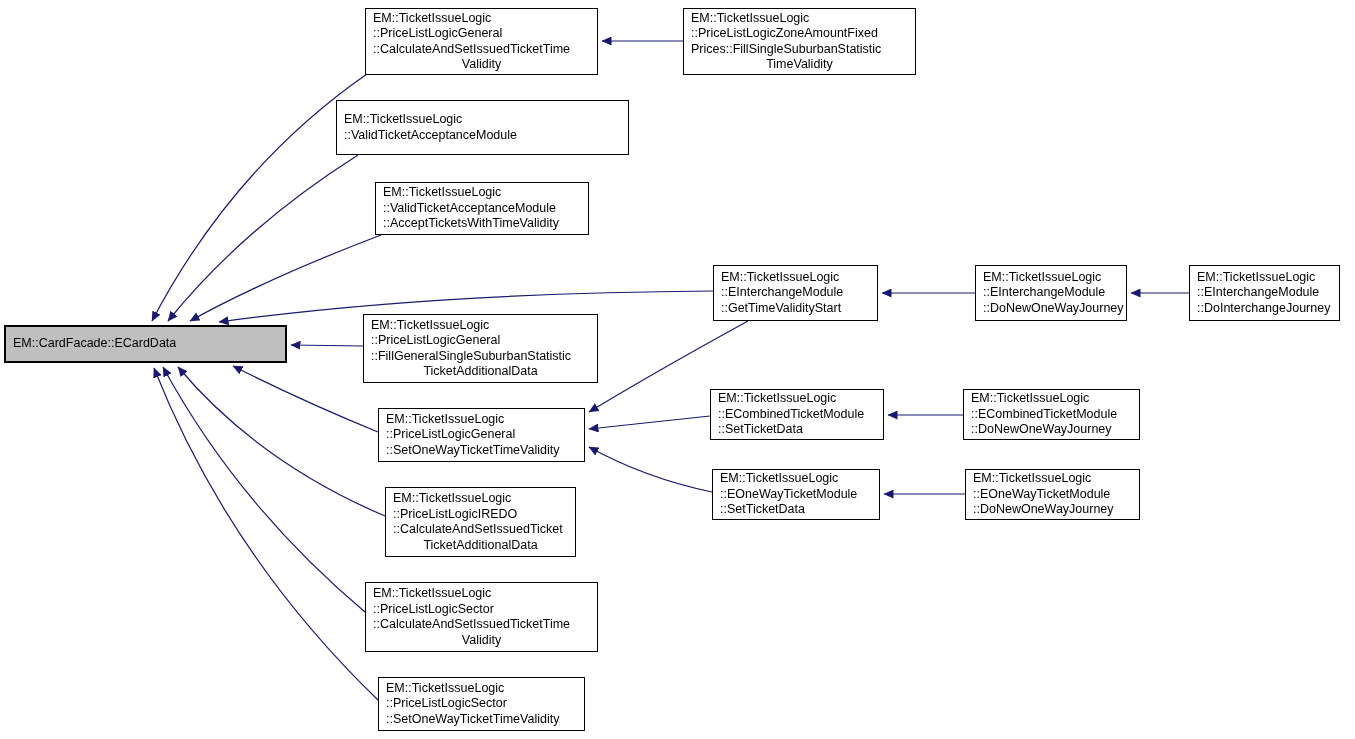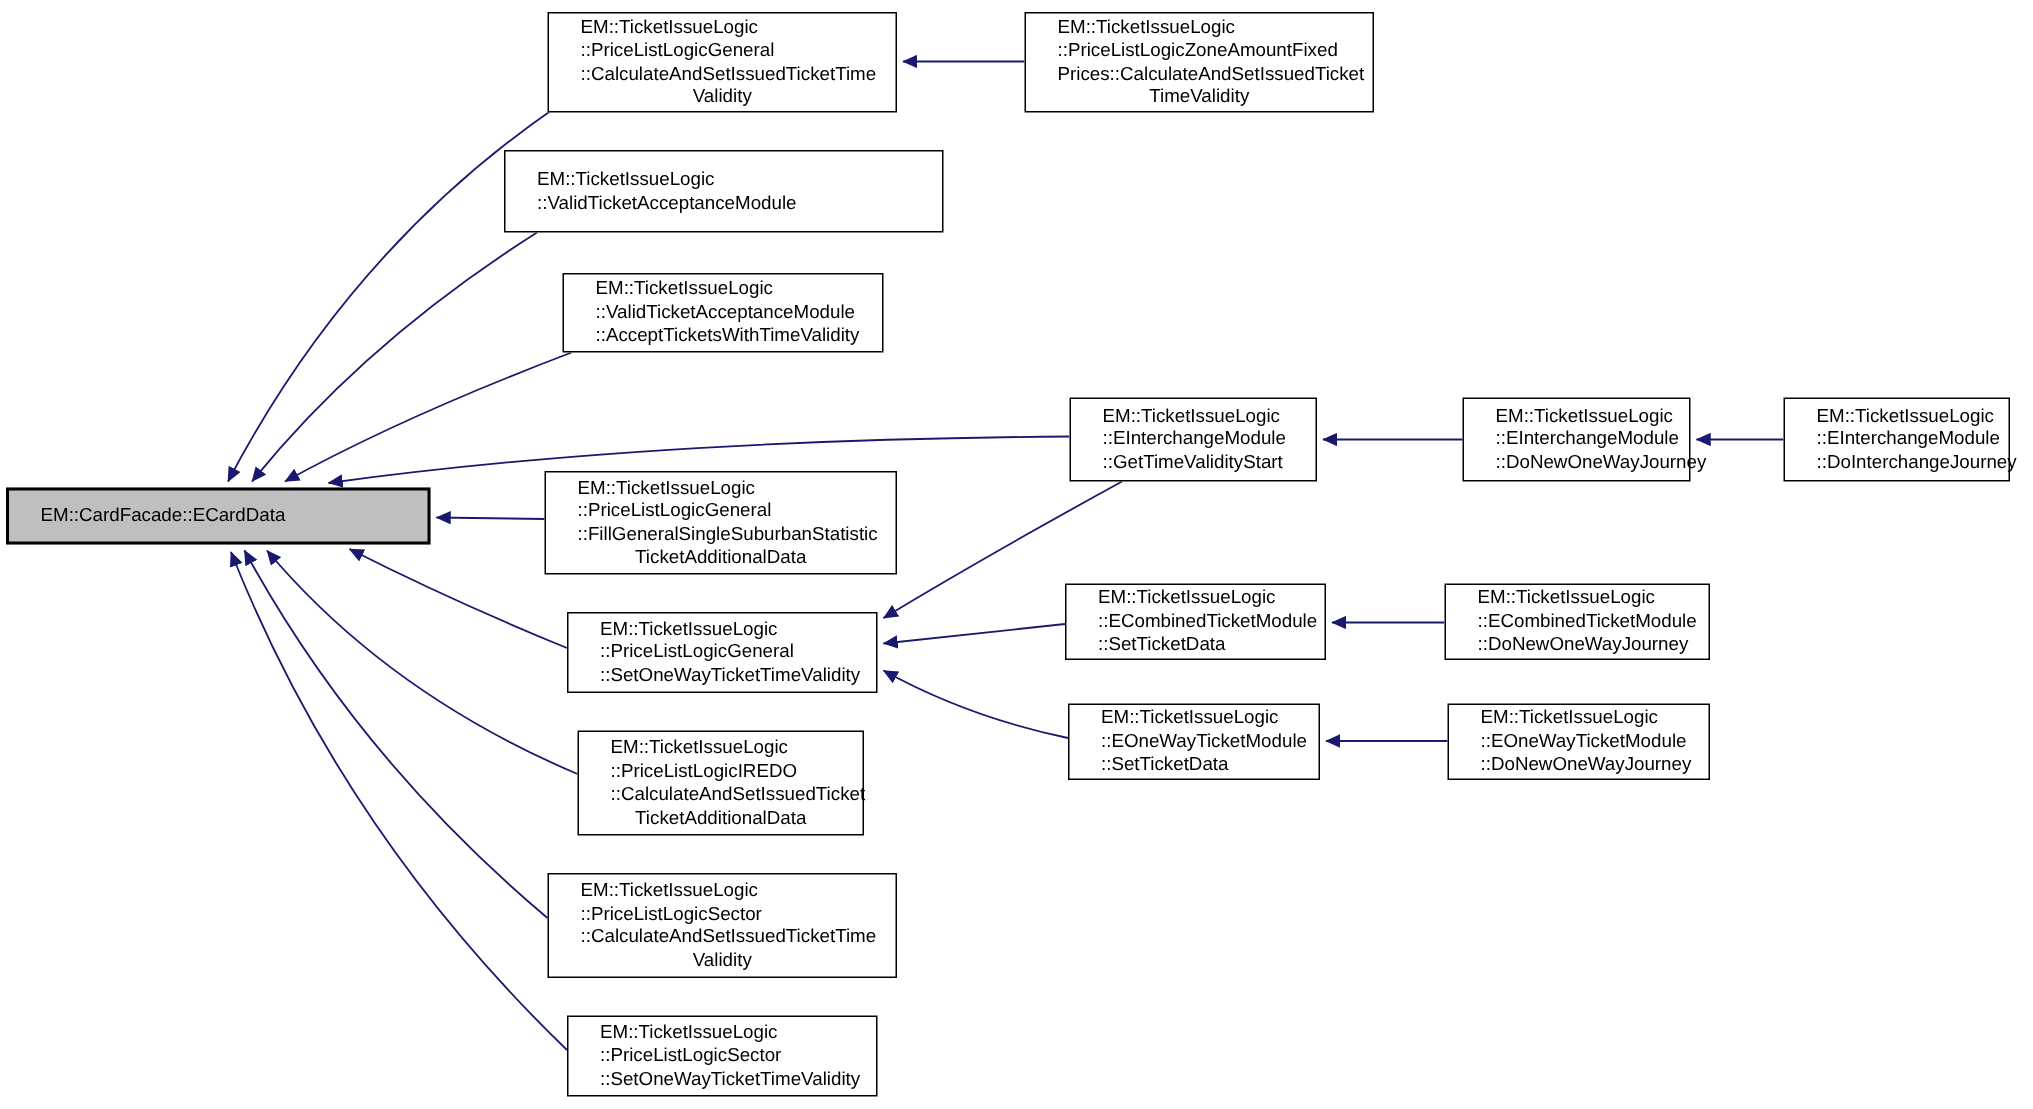--- a/index.html
+++ b/index.html
@@ -22,21 +22,21 @@
     height: 739px;
   }
   .node {
     position: absolute;
     box-sizing: border-box;
     background: #ffffff;
     border: 1px solid #000000;
     display: flex;
     flex-direction: column;
     justify-content: center;
-    padding: 2px 21px;
+    padding: 2px 7px;
     font-size: 12.5px;
     line-height: 15.5px;
     color: #000000;
     white-space: nowrap;
     cursor: pointer;
   }
   .node.highlighted {
     background: #bfbfbf;
     border-width: 2px;
     cursor: default;
@@ -84,21 +84,21 @@
       </div>
       <div class="node" style="left: 365px; top: 8px; width: 233px; height: 67px; border-color: rgb(0, 0, 0);">
         <div class="line">EM::TicketIssueLogic</div>
         <div class="line">::PriceListLogicGeneral</div>
         <div class="line">::CalculateAndSetIssuedTicketTime</div>
         <div class="line center">Validity</div>
       </div>
       <div class="node" style="left: 683px; top: 8px; width: 233px; height: 67px; border-color: rgb(0, 0, 0);">
         <div class="line">EM::TicketIssueLogic</div>
         <div class="line">::PriceListLogicZoneAmountFixed</div>
-        <div class="line">Prices::CalculateAndSetIssuedTicket</div>
+        <div class="line">Prices::FillSingleSuburbanStatistic</div>
         <div class="line center">TimeValidity</div>
       </div>
       <div class="node" style="left: 336px; top: 100px; width: 293px; height: 55px; border-color: rgb(0, 0, 0);">
         <div class="line">EM::TicketIssueLogic</div>
         <div class="line">::ValidTicketAcceptanceModule</div>
       </div>
       <div class="node" style="left: 375px; top: 182px; width: 214px; height: 53px; border-color: rgb(0, 0, 0);">
         <div class="line">EM::TicketIssueLogic</div>
         <div class="line">::ValidTicketAcceptanceModule</div>
         <div class="line">::AcceptTicketsWithTimeValidity</div>

